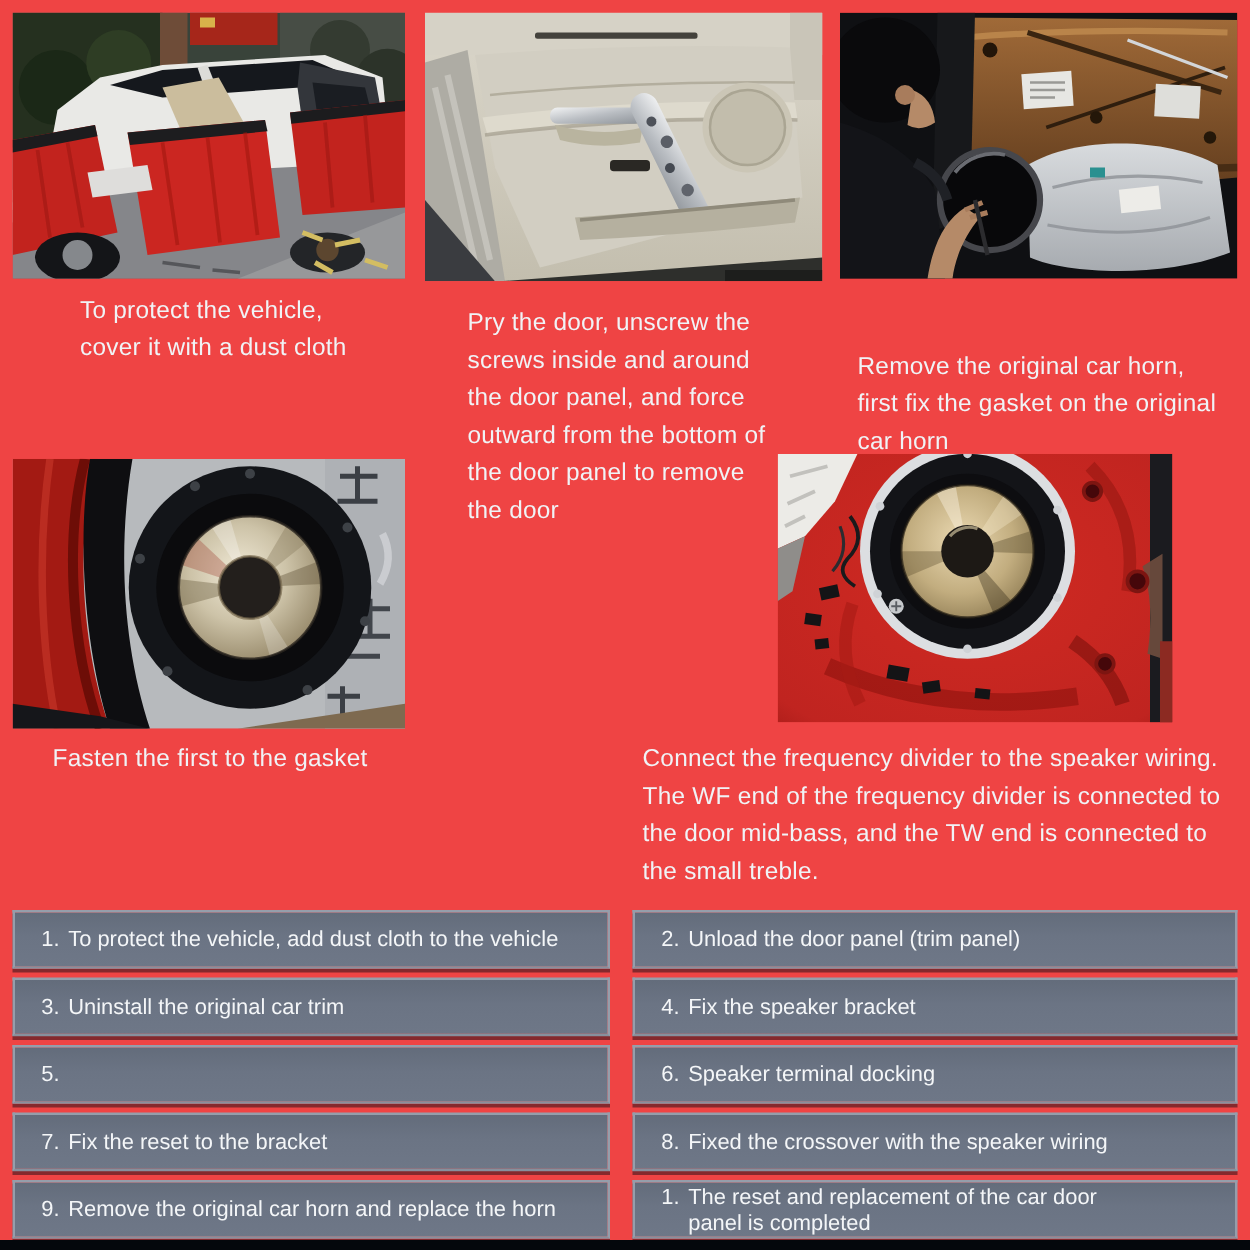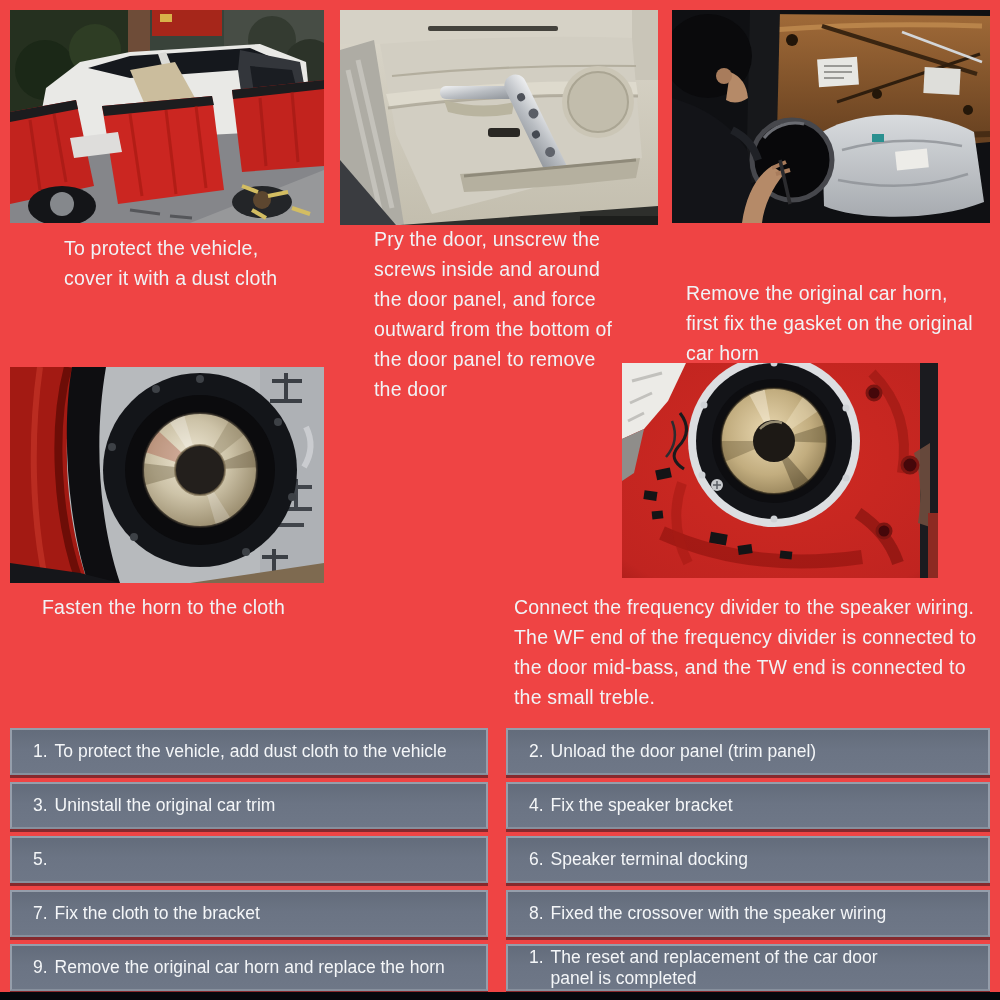--- a/index.html
+++ b/index.html
@@ -14,21 +14,21 @@
   .photo1{left:10px;top:10px;width:314px;height:213px;}
   .photo2{left:340px;top:10px;width:318px;height:215px;}
   .photo3{left:672px;top:10px;width:318px;height:213px;}
   .photo4{left:10px;top:367px;width:314px;height:216px;}
   .photo5{left:622px;top:363px;width:316px;height:215px;}
   .caption{
     position:absolute;color:#f0f3f6;font-size:19.5px;line-height:30px;
     white-space:pre-line;letter-spacing:.2px;
   }
   .cap1{left:64px;top:233px;}
-  .cap2{left:374px;top:224px;}
+  .cap2{left:374px;top:243px;}
   .cap3{left:686px;top:234px;margin-top:44px;}
   .cap4{left:42px;top:592px;}
   .cap5{left:514px;top:592px;}
   .steps{position:absolute;left:10px;top:728px;display:flex;gap:18px;}
   .steps-col{display:flex;flex-direction:column;gap:7px;}
   .steps-col.left{width:478px;}
   .steps-col.right{width:484px;}
   .step-box{
     height:47px;box-sizing:border-box;
     background:linear-gradient(180deg,#636c7b 0%,#6b7484 45%,#6e7787 100%);
@@ -320,21 +320,21 @@
 cover it with a dust cloth</div>
   <div class="caption cap2">Pry the door, unscrew the
 screws inside and around
 the door panel, and force
 outward from the bottom of
 the door panel to remove
 the door</div>
   <div class="caption cap3">Remove the original car horn,
 first fix the gasket on the original
 car horn</div>
-  <div class="caption cap4">Fasten the horn to the cloth</div>
+  <div class="caption cap4">Fasten the first to the gasket</div>
   <div class="caption cap5">Connect the frequency divider to the speaker wiring.
 The WF end of the frequency divider is connected to
 the door mid-bass, and the TW end is connected to
 the small treble.</div>
 
   <div class="steps">
     <div class="steps-col left">
       <div class="step-box">
         <div class="step-line">
             <span class="step-num">1.</span>
@@ -348,21 +348,21 @@
           </div>
       </div>
       <div class="step-box">
         <div class="step-line">
             <span class="step-num">5.</span>
           </div>
       </div>
       <div class="step-box">
         <div class="step-line">
             <span class="step-num">7.</span>
-            <span class="step-text">Fix the cloth to the bracket</span>
+            <span class="step-text">Fix the reset to the bracket</span>
           </div>
       </div>
       <div class="step-box">
         <div class="step-line">
             <span class="step-num">9.</span>
             <span class="step-text">Remove the original car horn and replace the horn</span>
           </div>
       </div>
     </div>
     <div class="steps-col right">

